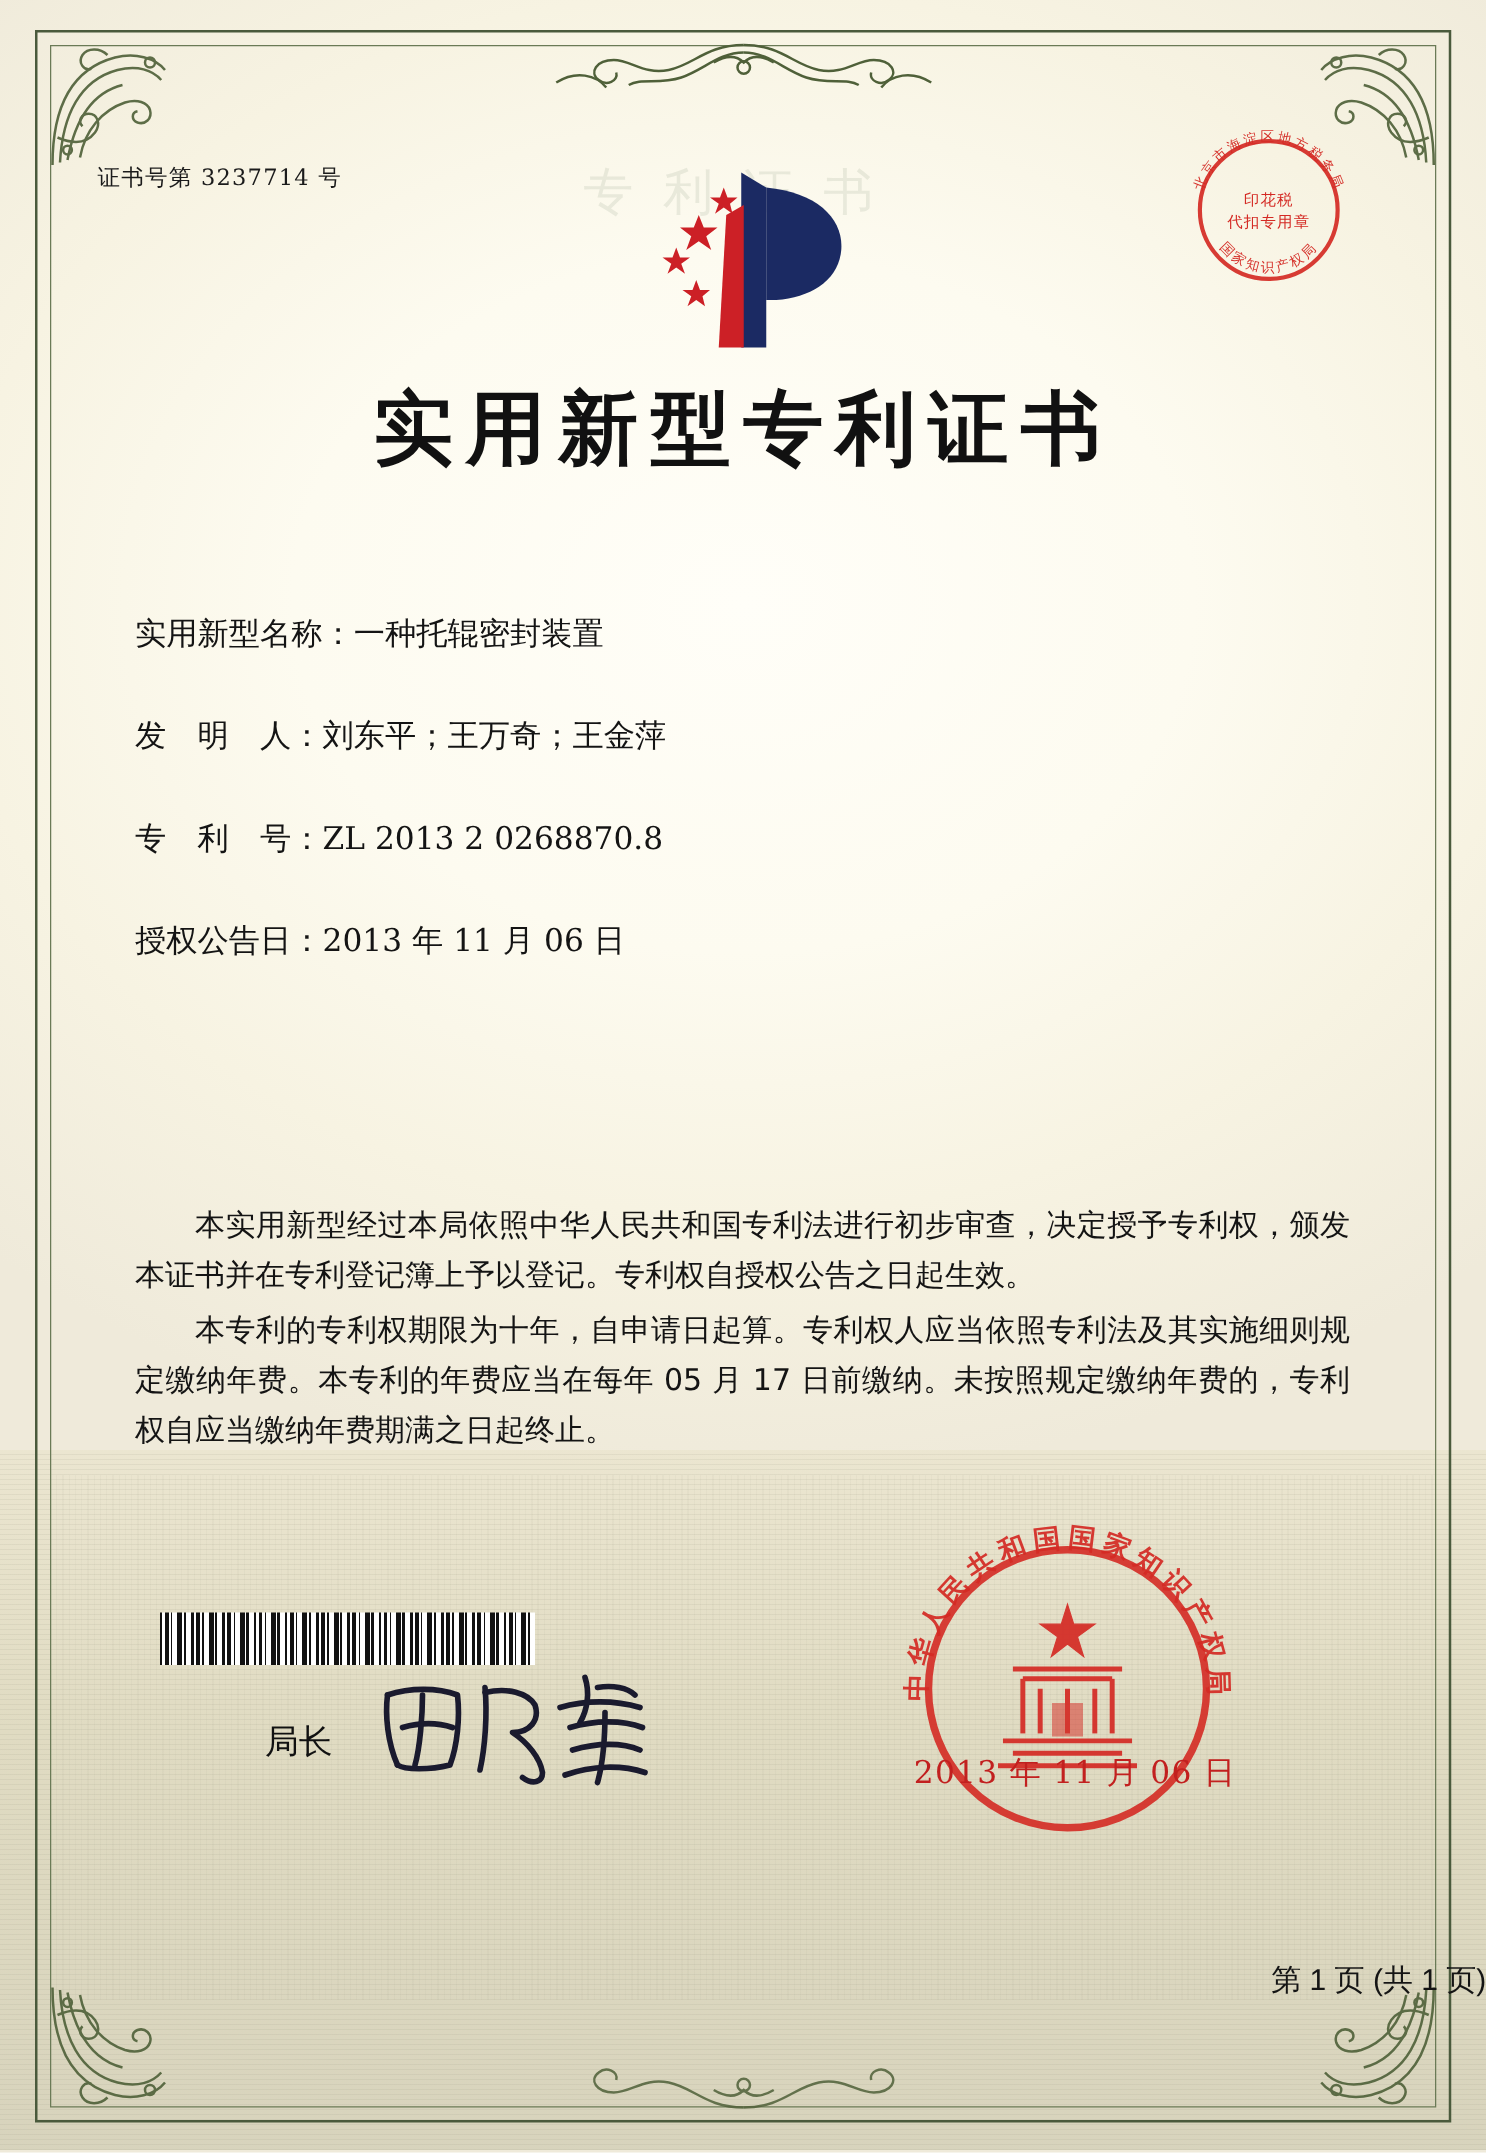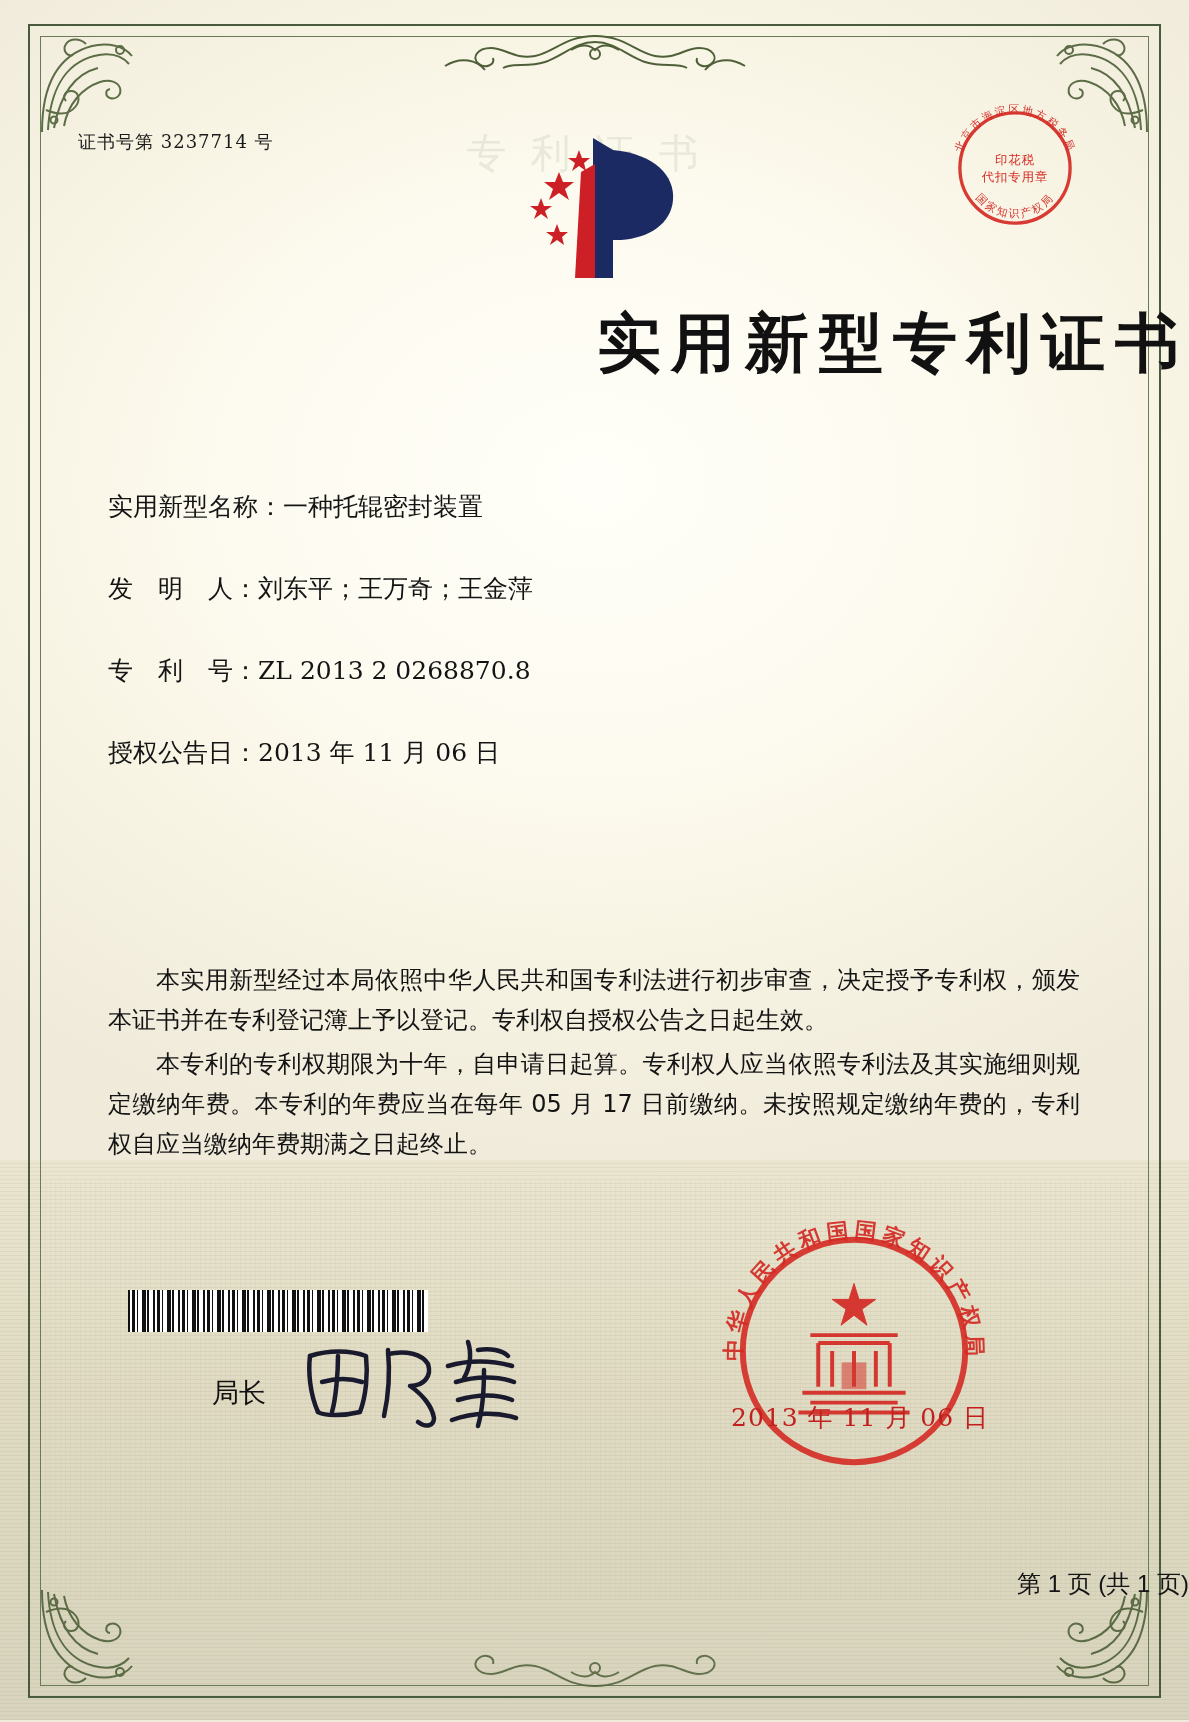--- a/index.html
+++ b/index.html
@@ -131,21 +131,21 @@
     transform: translateX(-50%);
     top: 128px;
     width: 220px; height: 160px;
   }
   .logo svg { width: 100%; height: 100%; display: block; }
 
   .main-title {
     position: absolute;
     left: 0; right: 0;
     top: 300px;
-    text-align: right;
+    text-align: center;
     font-size: 64px;
     font-weight: bold;
     letter-spacing: 10px;
     color: #111;
     font-family: "DejaVu Sans", sans-serif;
   }
 
   .fields {
     position: absolute;
     left: 108px;

